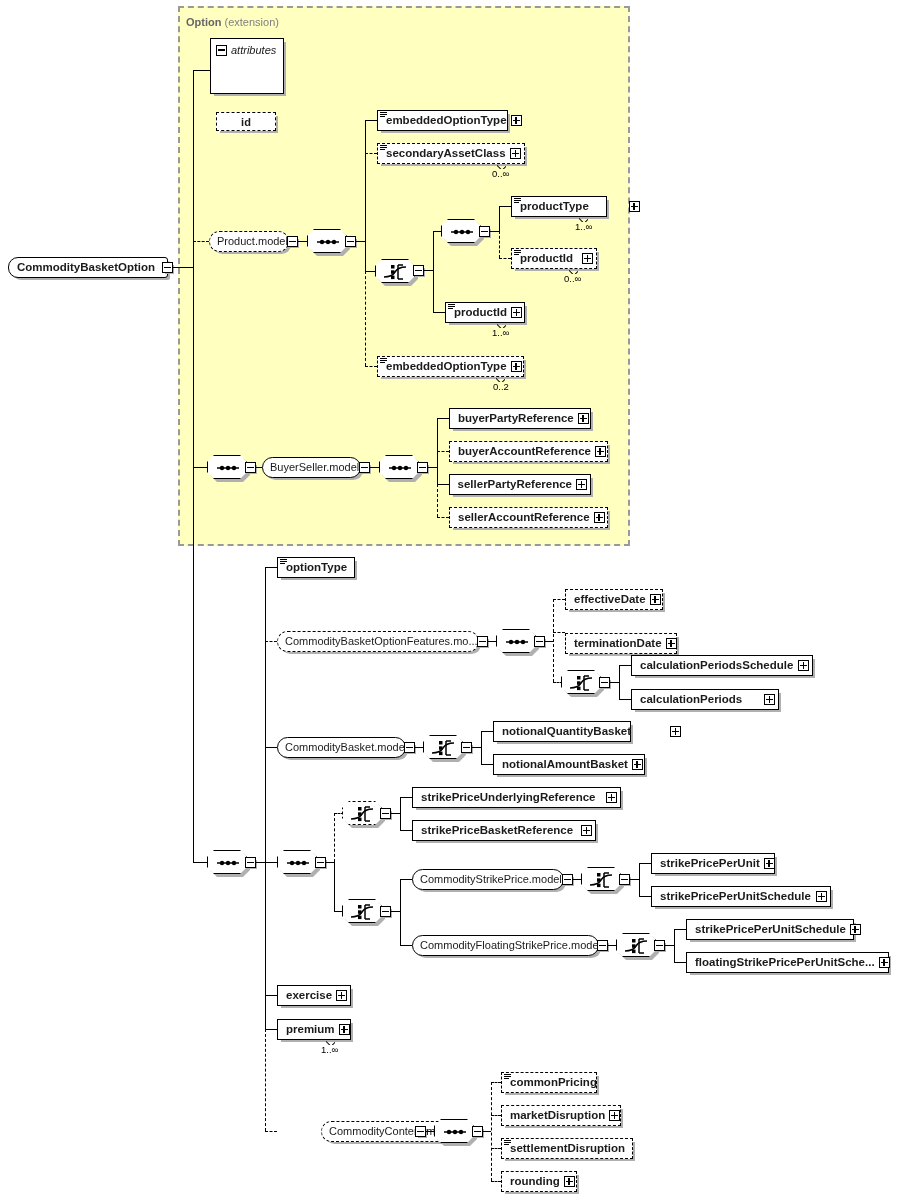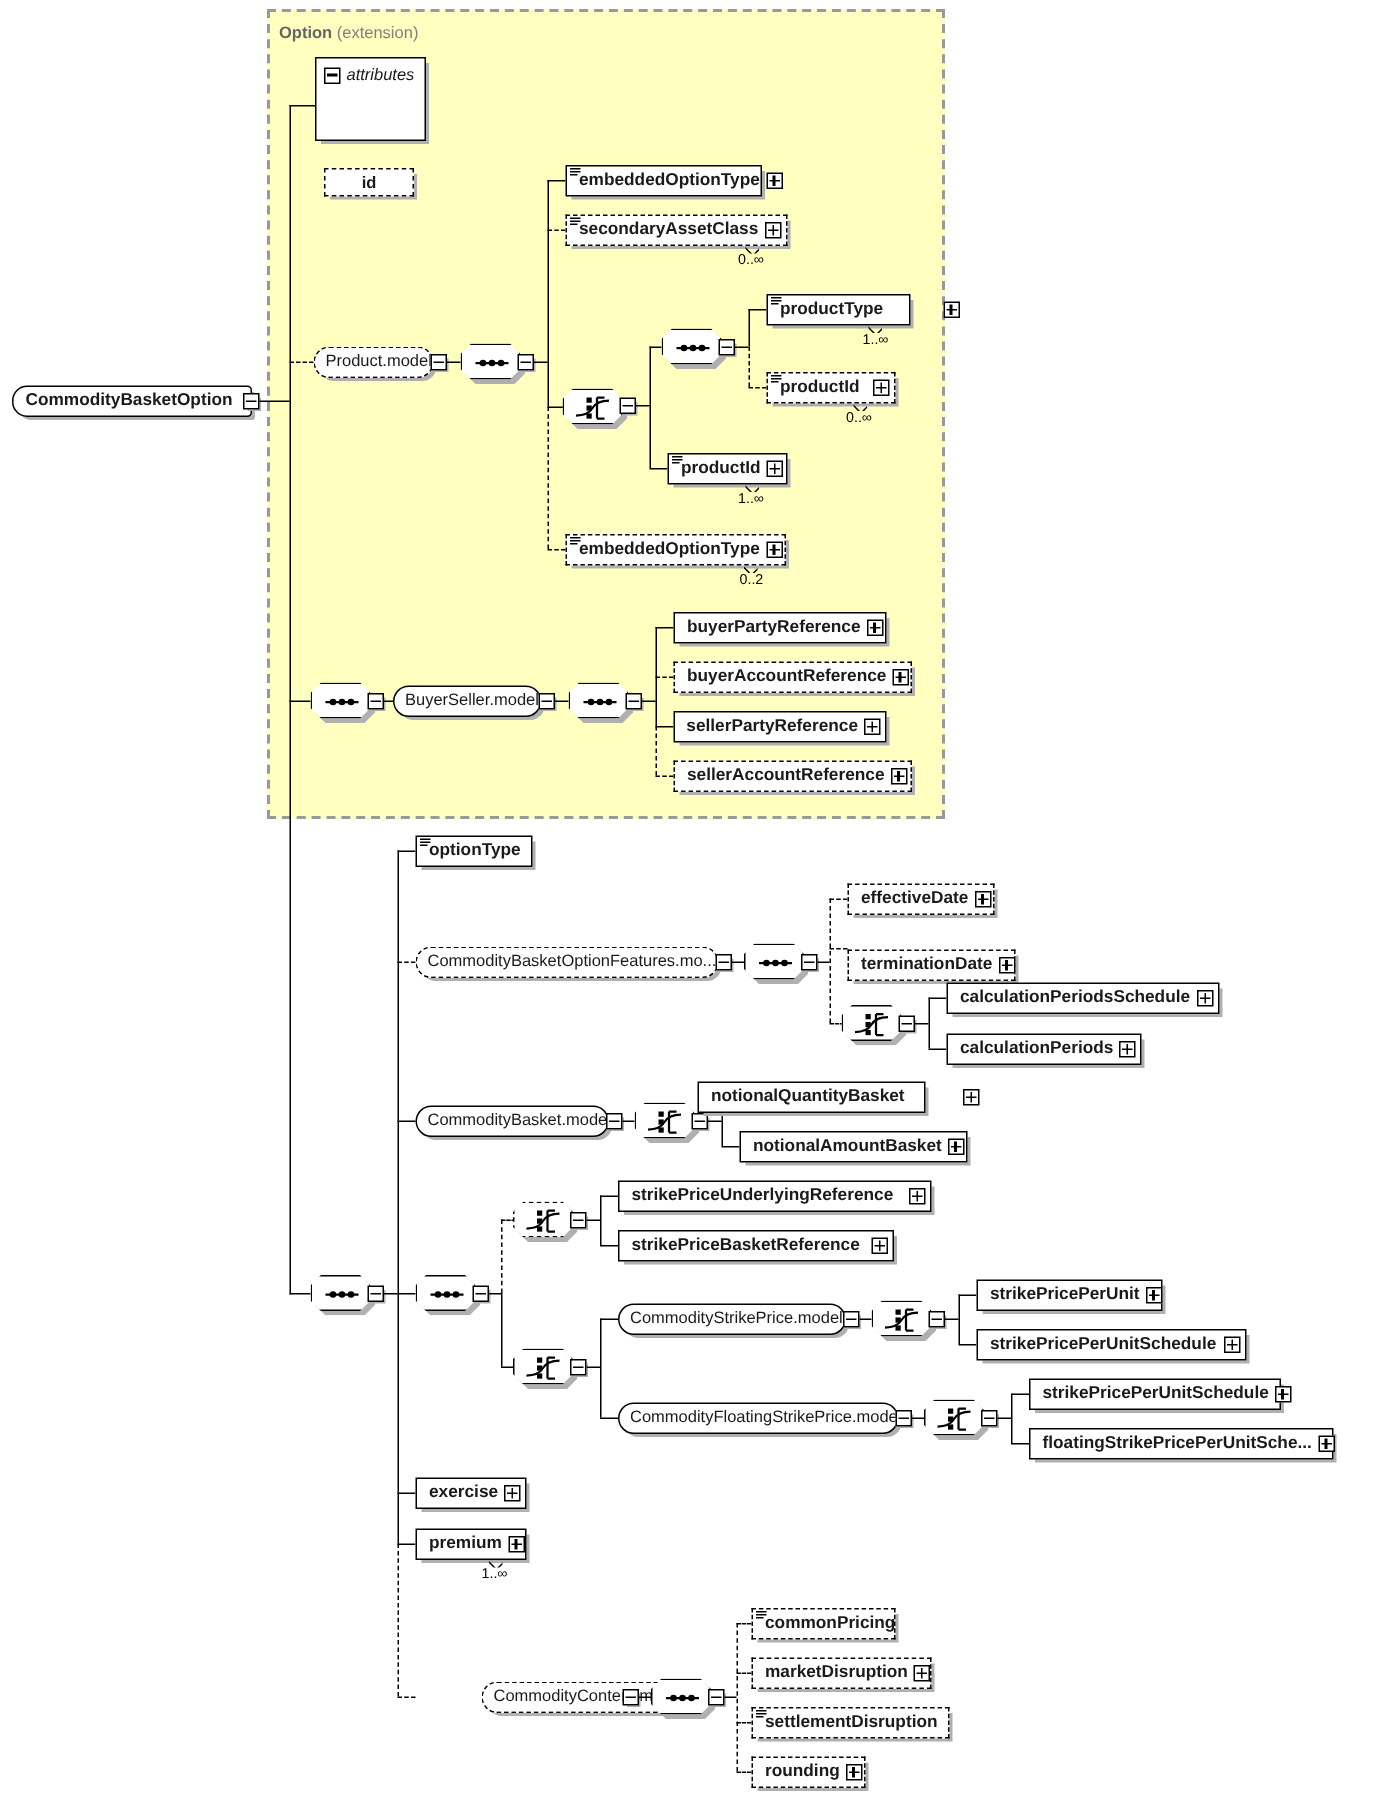--- a/index.html
+++ b/index.html
@@ -508,21 +508,21 @@
   <div class="ln h" style="left:610px; top:682px; width:9px;"></div>
   <div class="ln v" style="left:619px; top:665px; height:34px;"></div>
 
   <div class="ln h" style="left:619px; top:665px; width:12px;"></div>
   <div class="node" style="left:631px; top:655px; width:182px;">
     <span class="lbl">calculationPeriodsSchedule</span>
     <span class="plus"></span>
   </div>
 
   <div class="ln h" style="left:619px; top:699px; width:12px;"></div>
-  <div class="node" style="left:631px; top:689px; width:130px;">
+  <div class="node" style="left:631px; top:689px; width:148px;">
     <span class="lbl">calculationPeriods</span>
     <span class="plus"></span>
   </div>
 
   <div class="ln h" style="left:265px; top:747px; width:12px;"></div>
   <div class="node model" style="left:277px; top:737px; width:129px;">
     <span class="lbl">CommodityBasket.model</span>
   </div>
   <div class="minus" style="left:404px; top:742px;"></div>
   <div class="ln h" style="left:415px; top:747px; width:8px;"></div>
@@ -539,21 +539,21 @@
         <rect x="15" y="10.3" width="3.5" height="3.5" fill="#000"></rect>
         <rect x="15" y="15.6" width="3.5" height="3.5" fill="#000"></rect>
       </svg>
     </div>
   </div>
   <div class="minus" style="left:461px; top:742px;"></div>
   <div class="ln h" style="left:472px; top:747px; width:9px;"></div>
   <div class="ln v" style="left:481px; top:731px; height:33px;"></div>
 
   <div class="ln h" style="left:481px; top:731px; width:12px;"></div>
-  <div class="node" style="left:465px; top:721px; width:152px;gap:35px;">
+  <div class="node" style="left:493px; top:721px; width:138px;gap:35px;">
     <span class="lbl">notionalQuantityBasket</span>
     <span class="plus"></span>
   </div>
 
   <div class="ln h" style="left:481px; top:764px; width:12px;"></div>
   <div class="node" style="left:493px; top:754px; width:152px;">
     <span class="lbl">notionalAmountBasket</span>
     <span class="plus"></span>
   </div>
 

